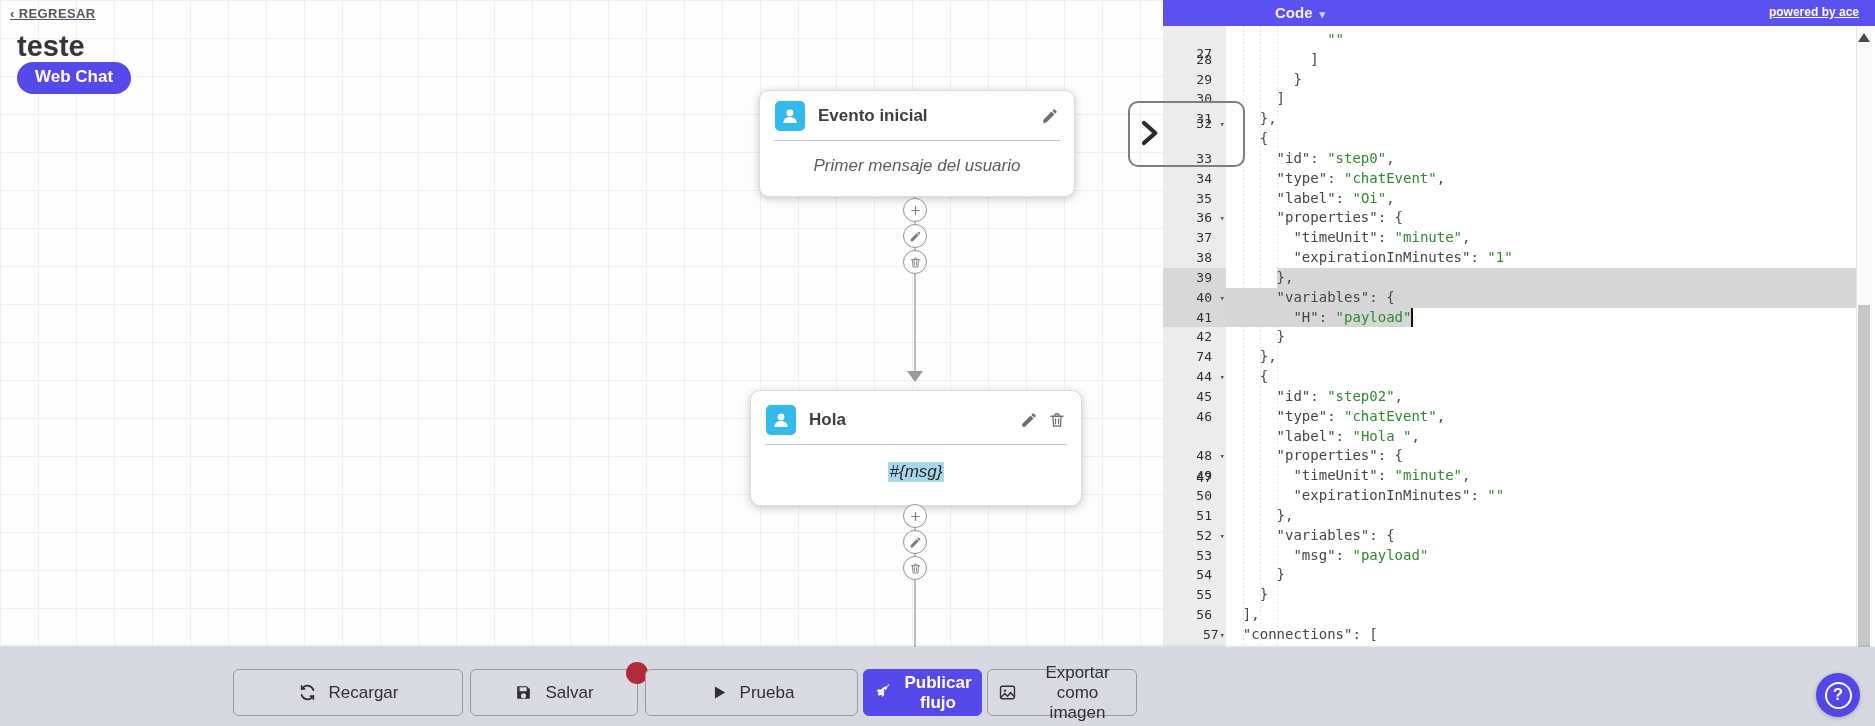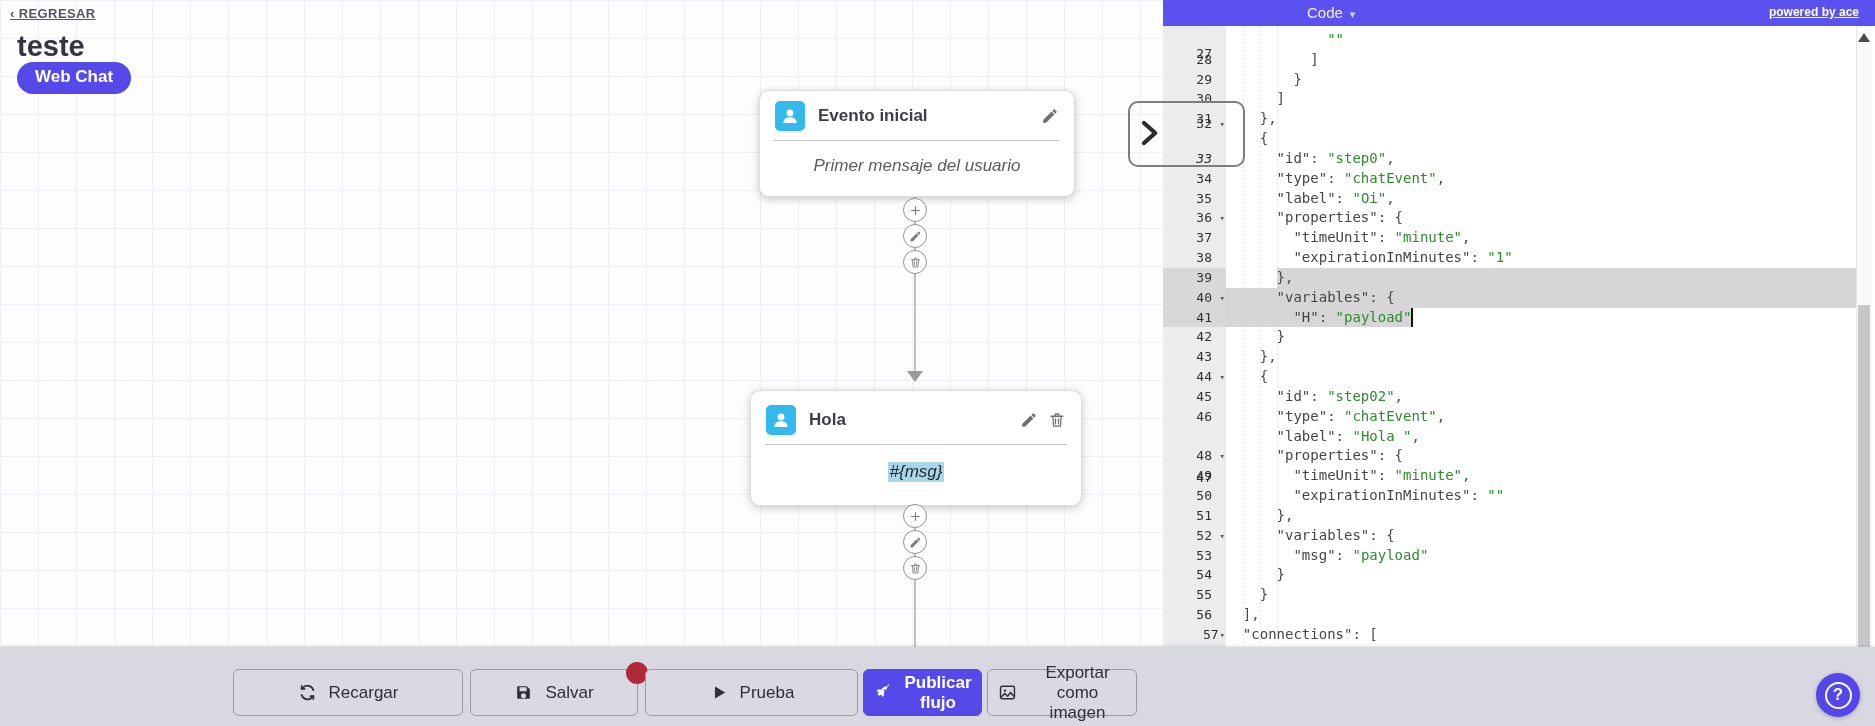--- a/index.html
+++ b/index.html
@@ -67,21 +67,21 @@
     box-sizing:border-box;display:flex;align-items:center;justify-content:center;
     color:#7c7c7c;cursor:pointer;padding:0;
   }
   .conn-circle svg{width:13px;height:13px;}
   
   #code-panel{position:absolute;left:1163px;top:0;width:712px;height:647px;background:#fff;}
   #code-topbar{
     position:absolute;left:0;top:0;width:100%;height:26px;background:#5b51ef;
     color:#fff;z-index:4;cursor:pointer;
   }
-  #code-mode{position:absolute;left:144px;top:4px;font-size:15px;color:rgba(255,255,255,.92);}
+  #code-mode{position:absolute;left:112px;top:4px;font-size:15px;color:rgba(255,255,255,.92);font-weight:bold;}
   #code-mode .caret{font-size:11px;margin-left:7px;color:rgba(255,255,255,.75);}
   #powered-by{position:absolute;right:16px;top:5px;font-size:12px;font-weight:bold;
     color:#fff;text-decoration:underline;cursor:pointer;}
   #editor{position:absolute;left:0;top:26px;width:712px;height:621px;overflow:hidden;background:#fff;}
   #gutter{position:absolute;left:0;top:0;width:63px;height:621px;background:#ececec;}
   .gcell{
     position:absolute;left:0;width:63px;box-sizing:border-box;text-align:right;padding-right:14px;
     font-family:"DejaVu Sans Mono",monospace;font-size:13px;color:#2e2f33;
   }
   .gcell.gsel{background:#d8d8d8;}
@@ -251,31 +251,31 @@
   </div>
 
   <div id="editor">
     <div id="gutter">
         <div class="gcell" style="top: 4px; height: 19.83px; line-height: 19.83px; margin-top: 14px;">27</div>
         <div class="gcell" style="top: 23.83px; height: 19.83px; line-height: 19.83px;">28</div>
         <div class="gcell" style="top: 43.66px; height: 19.83px; line-height: 19.83px;">29</div>
         <div class="gcell" style="top: 63.49px; height: 19.83px; line-height: 19.83px;">30</div>
         <div class="gcell" style="top: 83.32px; height: 19.83px; line-height: 19.83px;">31</div>
         <div class="gcell" style="top: 88px; height: 19.83px; line-height: 19.83px;">32<span class="fold">▾</span></div>
-        <div class="gcell" style="top: 122.98px; height: 19.83px; line-height: 19.83px; font-style: italic;">33</div>
+        <div class="gcell" style="top: 122.98px; height: 19.83px; line-height: 19.83px;">33</div>
         <div class="gcell" style="top: 142.81px; height: 19.83px; line-height: 19.83px;">34</div>
         <div class="gcell" style="top: 162.64px; height: 19.83px; line-height: 19.83px;">35</div>
         <div class="gcell" style="top: 182.47px; height: 19.83px; line-height: 19.83px;">36<span class="fold">▾</span></div>
         <div class="gcell" style="top: 202.3px; height: 19.83px; line-height: 19.83px;">37</div>
         <div class="gcell" style="top: 222.13px; height: 19.83px; line-height: 19.83px;">38</div>
         <div class="gcell gsel" style="top: 241.96px; height: 19.83px; line-height: 19.83px;">39</div>
         <div class="gcell gsel" style="top: 261.79px; height: 19.83px; line-height: 19.83px;">40<span class="fold">▾</span></div>
         <div class="gcell gsel" style="top: 281.62px; height: 19.83px; line-height: 19.83px;">41</div>
         <div class="gcell" style="top: 301.45px; height: 19.83px; line-height: 19.83px;">42</div>
-        <div class="gcell" style="top: 321.28px; height: 19.83px; line-height: 19.83px;">43</div>
+        <div class="gcell" style="top: 321.28px; height: 19.83px; line-height: 19.83px;">74</div>
         <div class="gcell" style="top: 341.11px; height: 19.83px; line-height: 19.83px;">44<span class="fold">▾</span></div>
         <div class="gcell" style="top: 360.94px; height: 19.83px; line-height: 19.83px;">45</div>
         <div class="gcell" style="top: 380.77px; height: 19.83px; line-height: 19.83px;">46</div>
         <div class="gcell" style="top: 400.6px; height: 19.83px; line-height: 19.83px; margin-top: 41px;">47</div>
         <div class="gcell" style="top: 420.43px; height: 19.83px; line-height: 19.83px;">48<span class="fold">▾</span></div>
         <div class="gcell" style="top: 440.26px; height: 19.83px; line-height: 19.83px;">49</div>
         <div class="gcell" style="top: 460.09px; height: 19.83px; line-height: 19.83px;">50</div>
         <div class="gcell" style="top: 479.92px; height: 19.83px; line-height: 19.83px;">51</div>
         <div class="gcell" style="top: 499.75px; height: 19.83px; line-height: 19.83px;">52<span class="fold">▾</span></div>
         <div class="gcell" style="top: 519.58px; height: 19.83px; line-height: 19.83px;">53</div>

